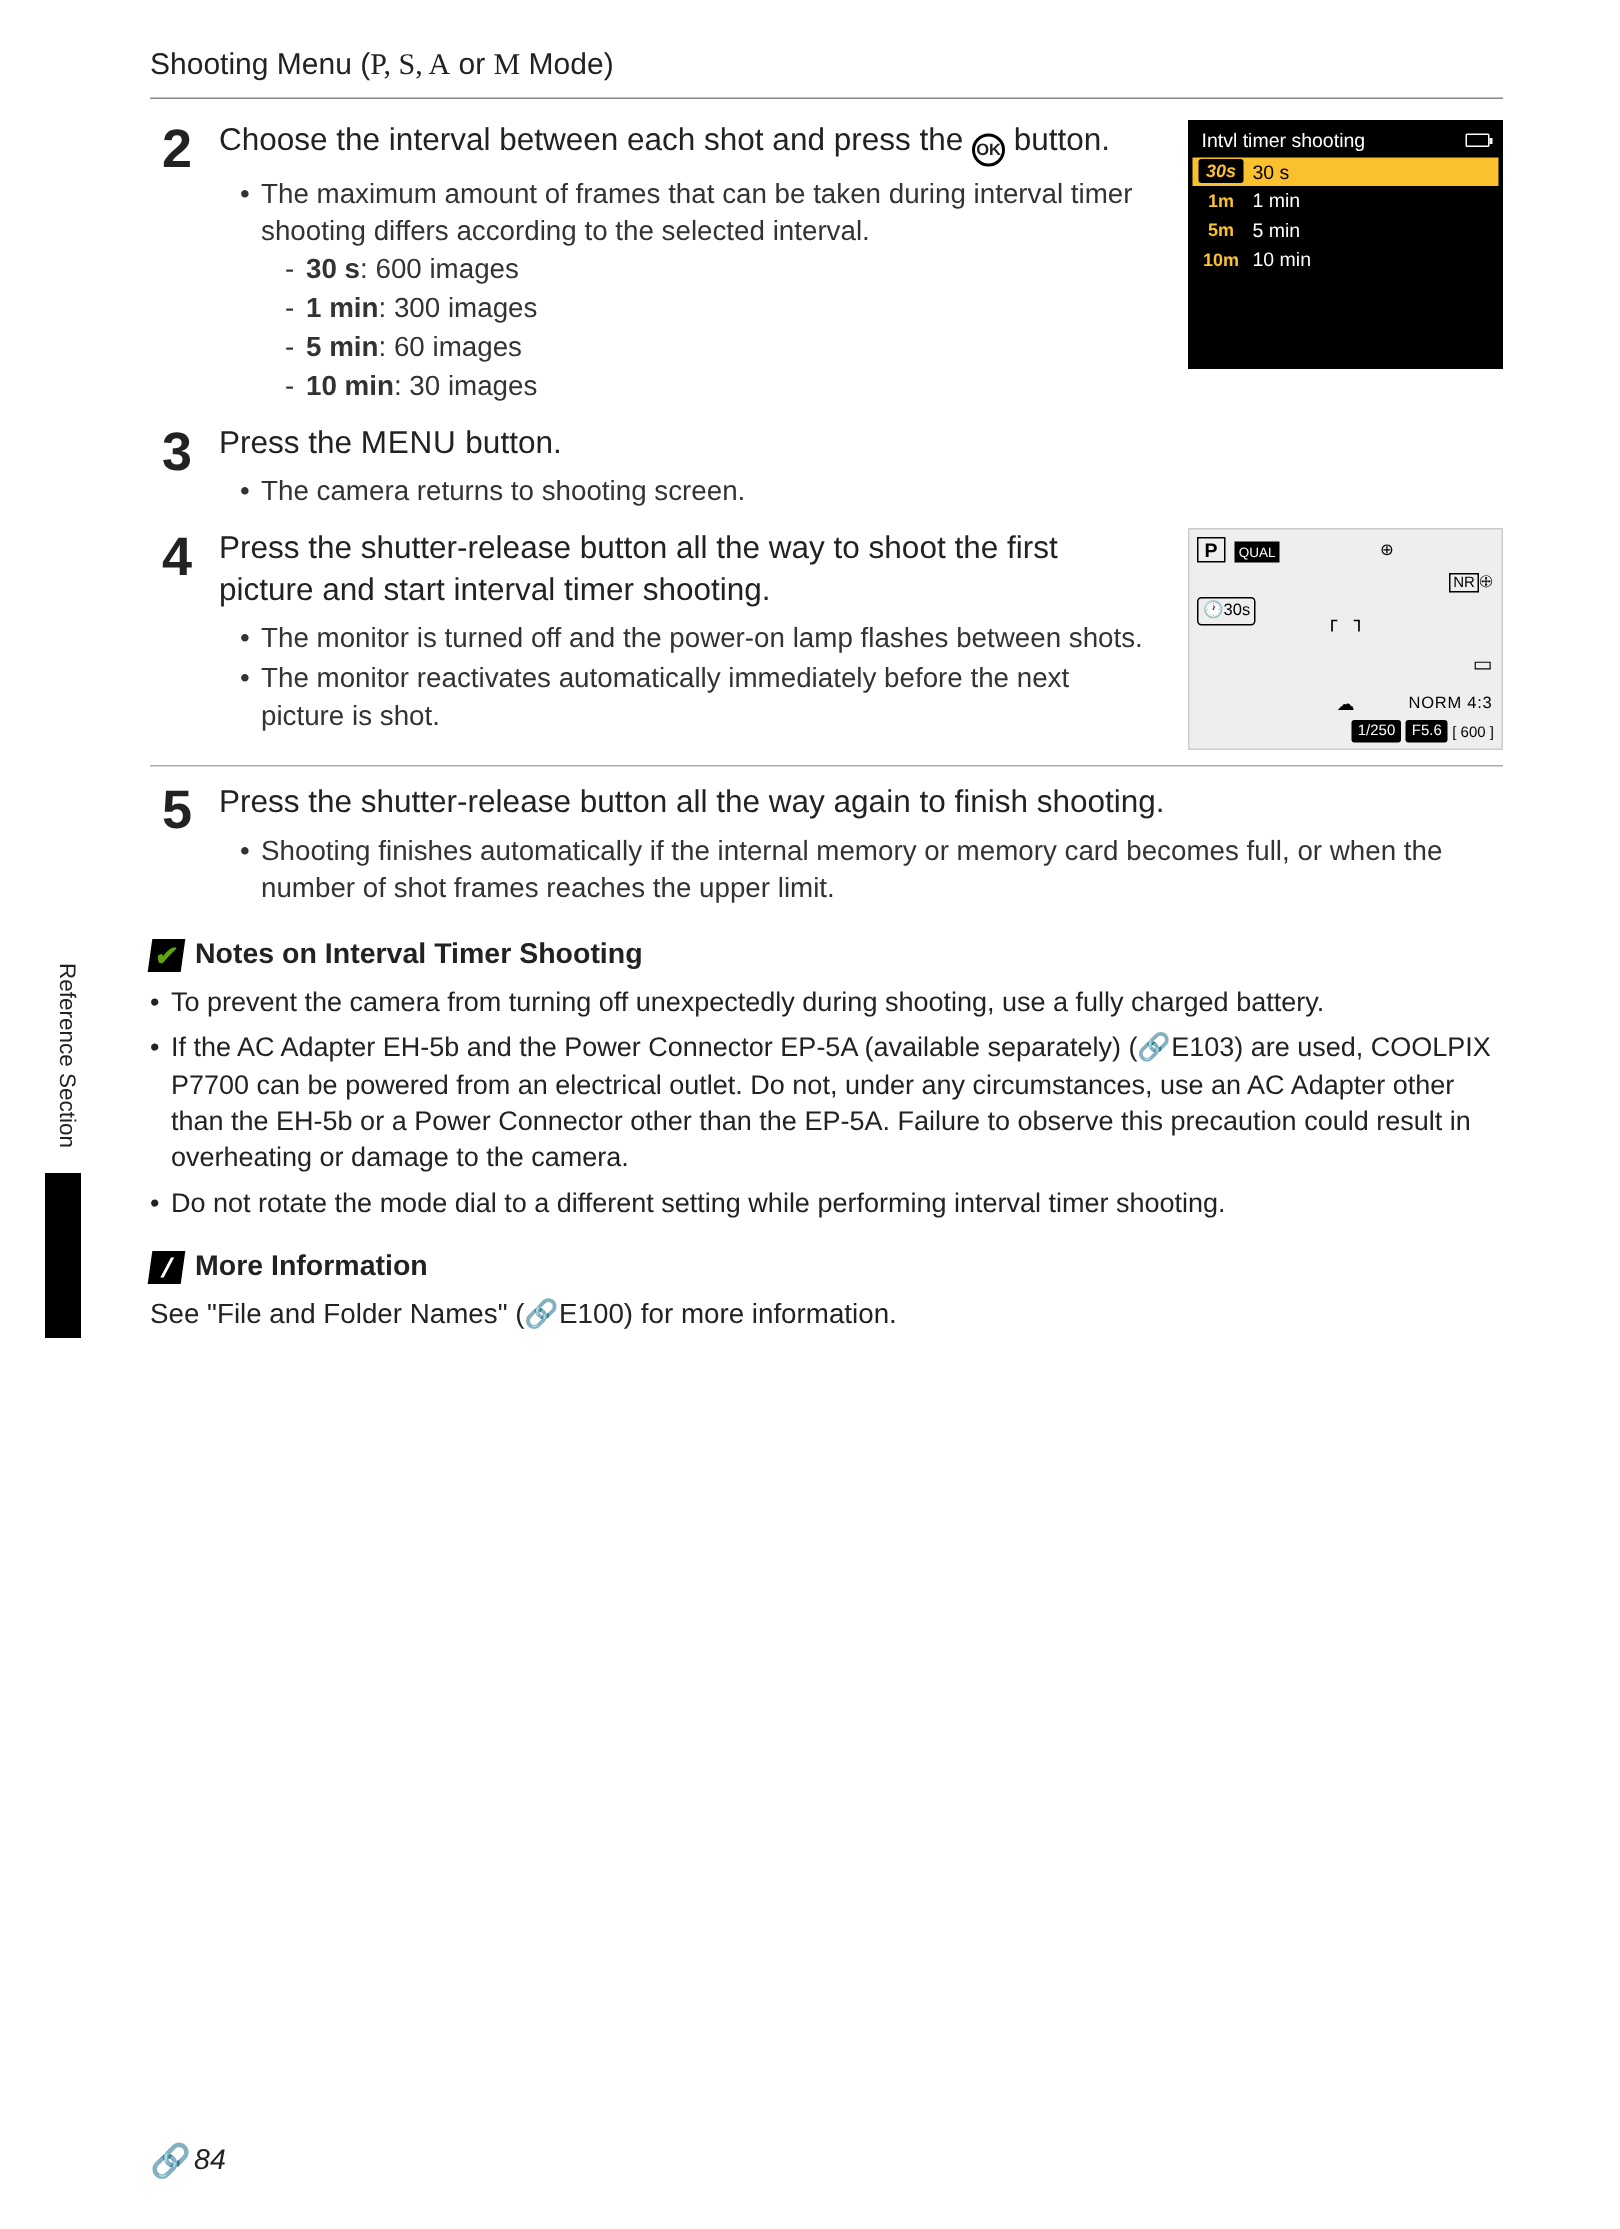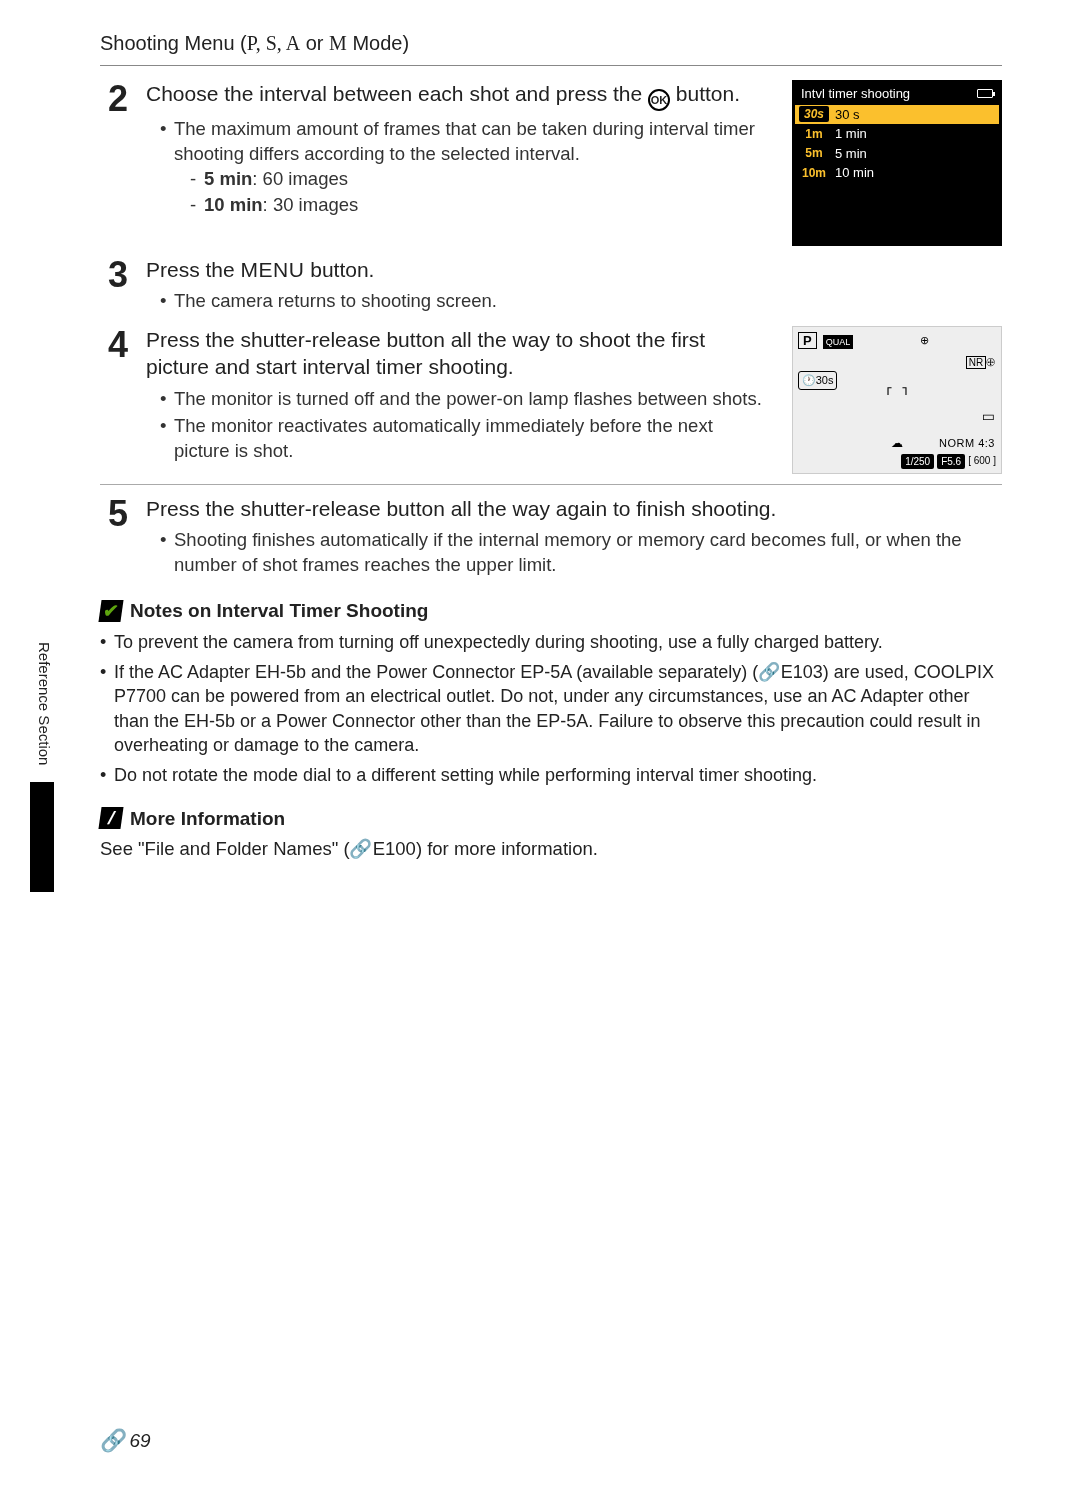--- a/index.html
+++ b/index.html
@@ -54,21 +54,21 @@
   .lcd-shoot {
     width:210px; height:148px; background:#eee; border:1px solid #ccc; flex-shrink:0; position:relative;
     font-size:11px; color:#000;
   }
   .lcd-shoot .top-row { display:flex; gap:4px; padding:5px; align-items:center; justify-content:space-between; }
   .lcd-shoot .p-badge { border:1px solid #000; padding:0 4px; font-weight:bold; font-size:13px; }
   .lcd-shoot .qual-badge { background:#000; color:#fff; padding:1px 3px; font-size:9px; display:inline-block; }
   .lcd-shoot .nr-badge { border:1px solid #000; padding:0 2px; font-size:10px; }
   .lcd-shoot .interval-badge { display:inline-block; border:1px solid #000; border-radius:3px; padding:1px 3px; margin:2px 5px; font-size:11px; font-weight:normal; }
   .lcd-shoot .brackets { position:absolute; top:55px; left:0; right:0; text-align:center; font-size:18px; }
-  .lcd-shoot .bottom-row { position:absolute; bottom:4px; right:5px; display:flex; gap:3px; font-size:10px; align-items:flex-start;margin-top:32px;}
+  .lcd-shoot .bottom-row { position:absolute; bottom:4px; right:5px; display:flex; gap:3px; font-size:10px; align-items:flex-end;margin-top:32px;}
   .lcd-shoot .black-pill { background:#000; color:#fff; padding:1px 4px; border-radius:2px; }
   .lcd-shoot .norm-badge { font-family: Impact, sans-serif; font-size:11px; letter-spacing:0.5px; }
 
   .note-block { margin-top: 18px; }
   .note-heading { display:flex; align-items:center; gap:8px; font-weight:bold; font-size:19px; margin-bottom:6px; }
   .note-icon { width:22px; height:22px; background:#000; color:#fff; display:flex; align-items:center; justify-content:center; font-size:18px; font-weight:bold; transform: skewX(-8deg); }
   .note-icon.green .check { color:#5ea50f; }
   .note-list { list-style: none; padding-left: 0; font-size:18px; }
   .note-list > li { position:relative; padding-left:14px; margin-bottom:6px; }
   .note-list > li::before { content:"•"; position:absolute; left:0; top:0; }
@@ -111,20 +111,22 @@
   <div class="step-num">2</div>
   <div class="step-body step-body-flex">
     <div class="step-text">
       <div class="step-heading">
         <span>Choose the interval between each shot and press the </span><span class="ok-btn">OK</span><span> button.</span>
       </div>
       <ul class="bullet-list">
         <li>
           <span>The maximum amount of frames that can be taken during interval timer shooting differs according to the selected interval.</span>
           <ul class="dash-list">
+            <li><span class="b">30 s</span><span>: 600 images</span></li>
+            <li><span class="b">1 min</span><span>: 300 images</span></li>
             <li><span class="b">5 min</span><span>: 60 images</span></li>
             <li><span class="b">10 min</span><span>: 30 images</span></li>
           </ul>
         </li>
       </ul>
     </div>
     <div class="lcd-menu">
       <div class="title-row">
         <span>Intvl timer shooting</span>
         <span class="battery"></span>
@@ -233,14 +235,14 @@
   </div>
 </div>
 
 <div class="side-tab">
   <div class="side-label">Reference Section</div>
   <div class="bar"></div>
 </div>
 
 <div class="page-num">
   <span class="ref-icon">🔗</span>
-    <span>69</span>
+    <span>84</span>
 </div>
 
 </body></html>

